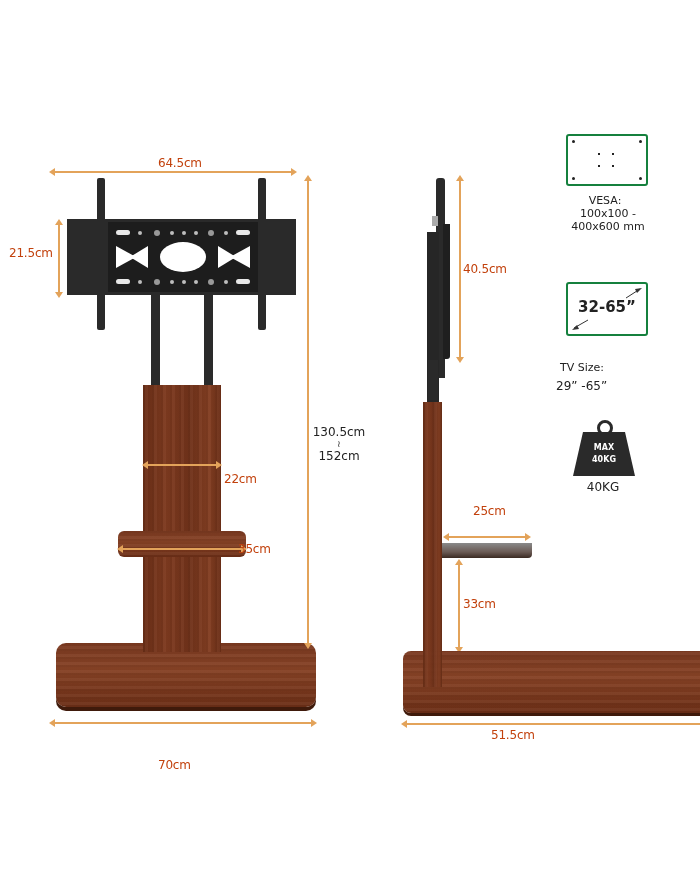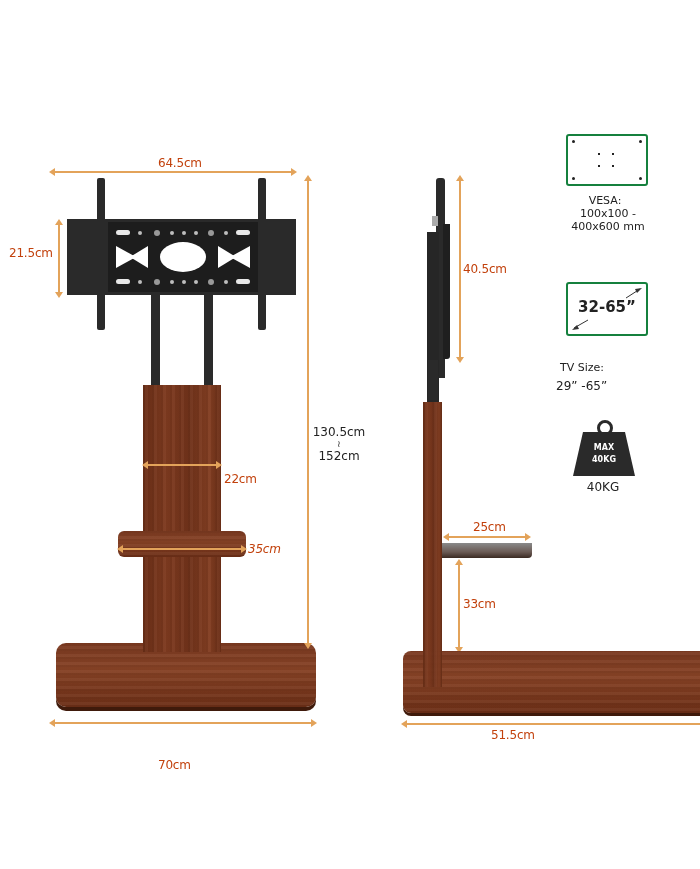--- a/index.html
+++ b/index.html
@@ -91,21 +91,21 @@
     <span class="arrow-l"></span>
       <span class="arrow-r"></span>
   </div>
   <div class="lbl" style="left:224px; top:472px;">22cm</div>
 
   <div class="abs wood-h" style="left:118px; top:531px; width:128px; height:26px; border-radius:6px;"></div>
   <div class="dim-h" style="left:120px; top:548px; width:124px;">
     <span class="arrow-l"></span>
       <span class="arrow-r"></span>
   </div>
-  <div class="lbl" style="left:248px; top:542px;font-style:italic;">35cm</div>
+  <div class="lbl" style="left:238px; top:542px;">35cm</div>
 
   <div class="abs wood-h" style="left:56px; top:643px; width:260px; height:64px; border-radius:10px; box-shadow: 0 4px 0 #3f1a0b;"></div>
   <div class="abs wood" style="left:143px; top:628px; width:78px; height:24px;"></div>
 
   <div class="dim-h" style="left:52px; top:722px; width:262px;">
     <span class="arrow-l"></span>
       <span class="arrow-r"></span>
   </div>
   <div class="lbl" style="left:158px; top:758px;">70cm</div>
 
@@ -134,21 +134,21 @@
   </div>
   <div class="lbl" style="left:463px; top:262px;">40.5cm</div>
 
   <div class="abs wood" style="left:423px; top:402px; width:19px; height:300px;"></div>
 
   <div class="abs" style="left:442px; top:543px; width:90px; height:15px; border-radius:0 0 4px 0; background:linear-gradient(180deg,#8a8a8a,#6a5a54 60%,#3a2a22);"></div>
   <div class="dim-h" style="left:446px; top:536px; width:82px;">
     <span class="arrow-l"></span>
       <span class="arrow-r"></span>
   </div>
-  <div class="lbl" style="left:473px; top:520px;">25cm</div>
+  <div class="lbl" style="left:473px; top:504px;">25cm</div>
 
   <div class="dim-v" style="left:458px; top:562px; height:88px;">
     <span class="arrow-u"></span>
       <span class="arrow-d"></span>
   </div>
   <div class="lbl" style="left:463px; top:597px;">33cm</div>
 
   <div class="abs wood-h" style="left:403px; top:651px; width:297px; height:62px; border-radius:8px 0 0 8px; box-shadow: 0 3px 0 #3f1a0b;"></div>
   <div class="abs wood" style="left:423px; top:651px; width:19px; height:36px; opacity:0.9;"></div>
 

